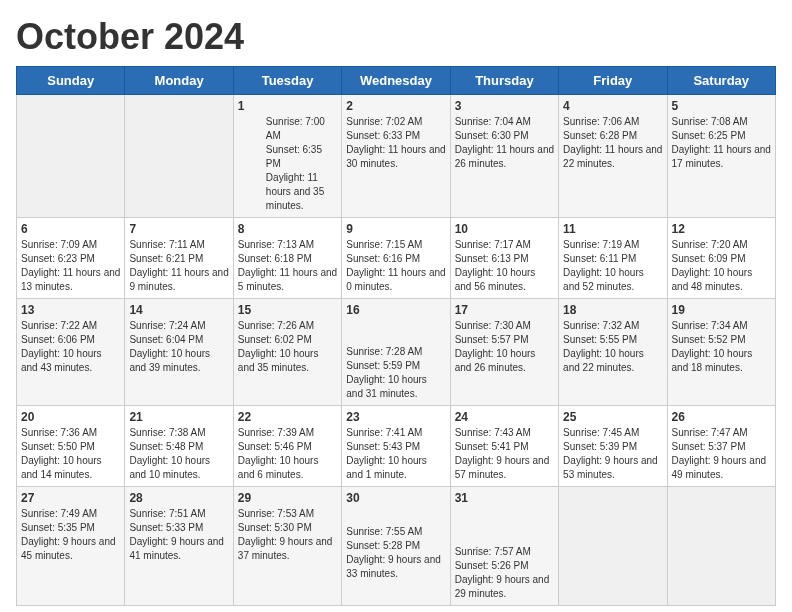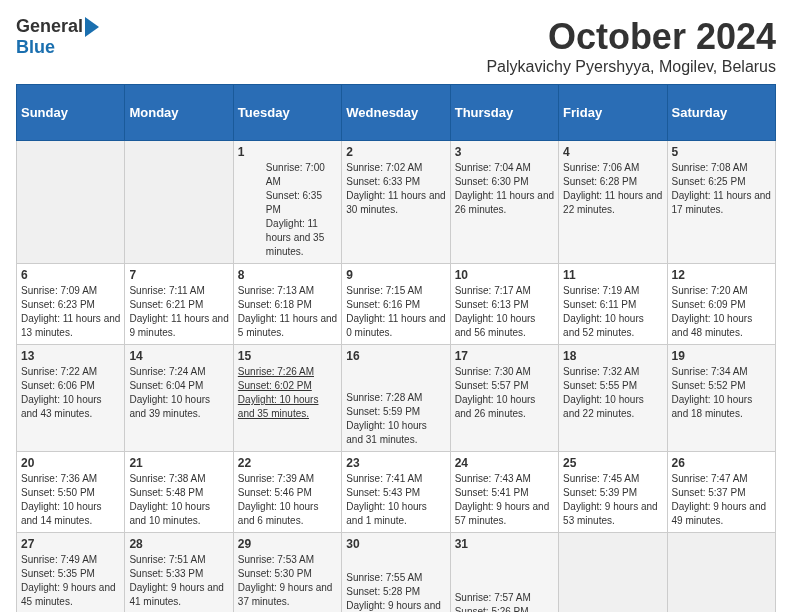--- a/index.html
+++ b/index.html
@@ -59,22 +59,22 @@
     }
     table {
       width: 100%;
       border-collapse: collapse;
       table-layout: fixed;
     }
     thead tr th {
       background-color: #2a6db5;
       color: #fff;
       font-size: 13px;
-      padding: 20px 4px;
-      text-align: left;
+      padding: 6px 4px;
+      text-align: center;
       border: 1px solid #1a5a9a;
     }
     tbody tr td {
       border: 1px solid #ccc;
       vertical-align: top;
       padding: 4px;
       font-size: 10.5px;
       color: #333;
       min-height: 80px;
       height: 80px;
@@ -95,30 +95,22 @@
       font-size: 10px;
       color: #333;
       line-height: 1.4;
     }
     .empty { background: #f0f0f0 !important; }
   </style>
 </head>
 <body>
 
 <div class="header">
-  <div class="logo">
-    <div class="logo-row">
-      <span class="logo-general">General</span>
-      <span class="logo-arrow"></span>
-    </div>
-    <span class="logo-blue">Blue</span>
-  </div>
   <div class="title-section">
     <div class="month-title">October 2024</div>
-    <div class="location-title">Palykavichy Pyershyya, Mogilev, Belarus</div>
   </div>
 </div>
 
 <table>
   <thead>
     <tr>
     <th>Sunday</th>
         <th>Monday</th>
         <th>Tuesday</th>
         <th>Wednesday</th>
@@ -214,21 +206,21 @@
 Daylight: 10 hours and 43 minutes.</div>
         </td>
         <td>
           <span class="day-num">14</span>
           <div class="day-info" style="white-space: pre-line;">Sunrise: 7:24 AM
 Sunset: 6:04 PM
 Daylight: 10 hours and 39 minutes.</div>
         </td>
         <td>
           <span class="day-num">15</span>
-          <div class="day-info" style="white-space: pre-line; text-decoration: underline;">Sunrise: 7:26 AM
+          <div class="day-info" style="white-space: pre-line;">Sunrise: 7:26 AM
 Sunset: 6:02 PM
 Daylight: 10 hours and 35 minutes.</div>
         </td>
         <td>
           <span class="day-num">16</span>
           <div class="day-info" style="white-space: pre-line; margin-top: 28px;">Sunrise: 7:28 AM
 Sunset: 5:59 PM
 Daylight: 10 hours and 31 minutes.</div>
         </td>
         <td>

